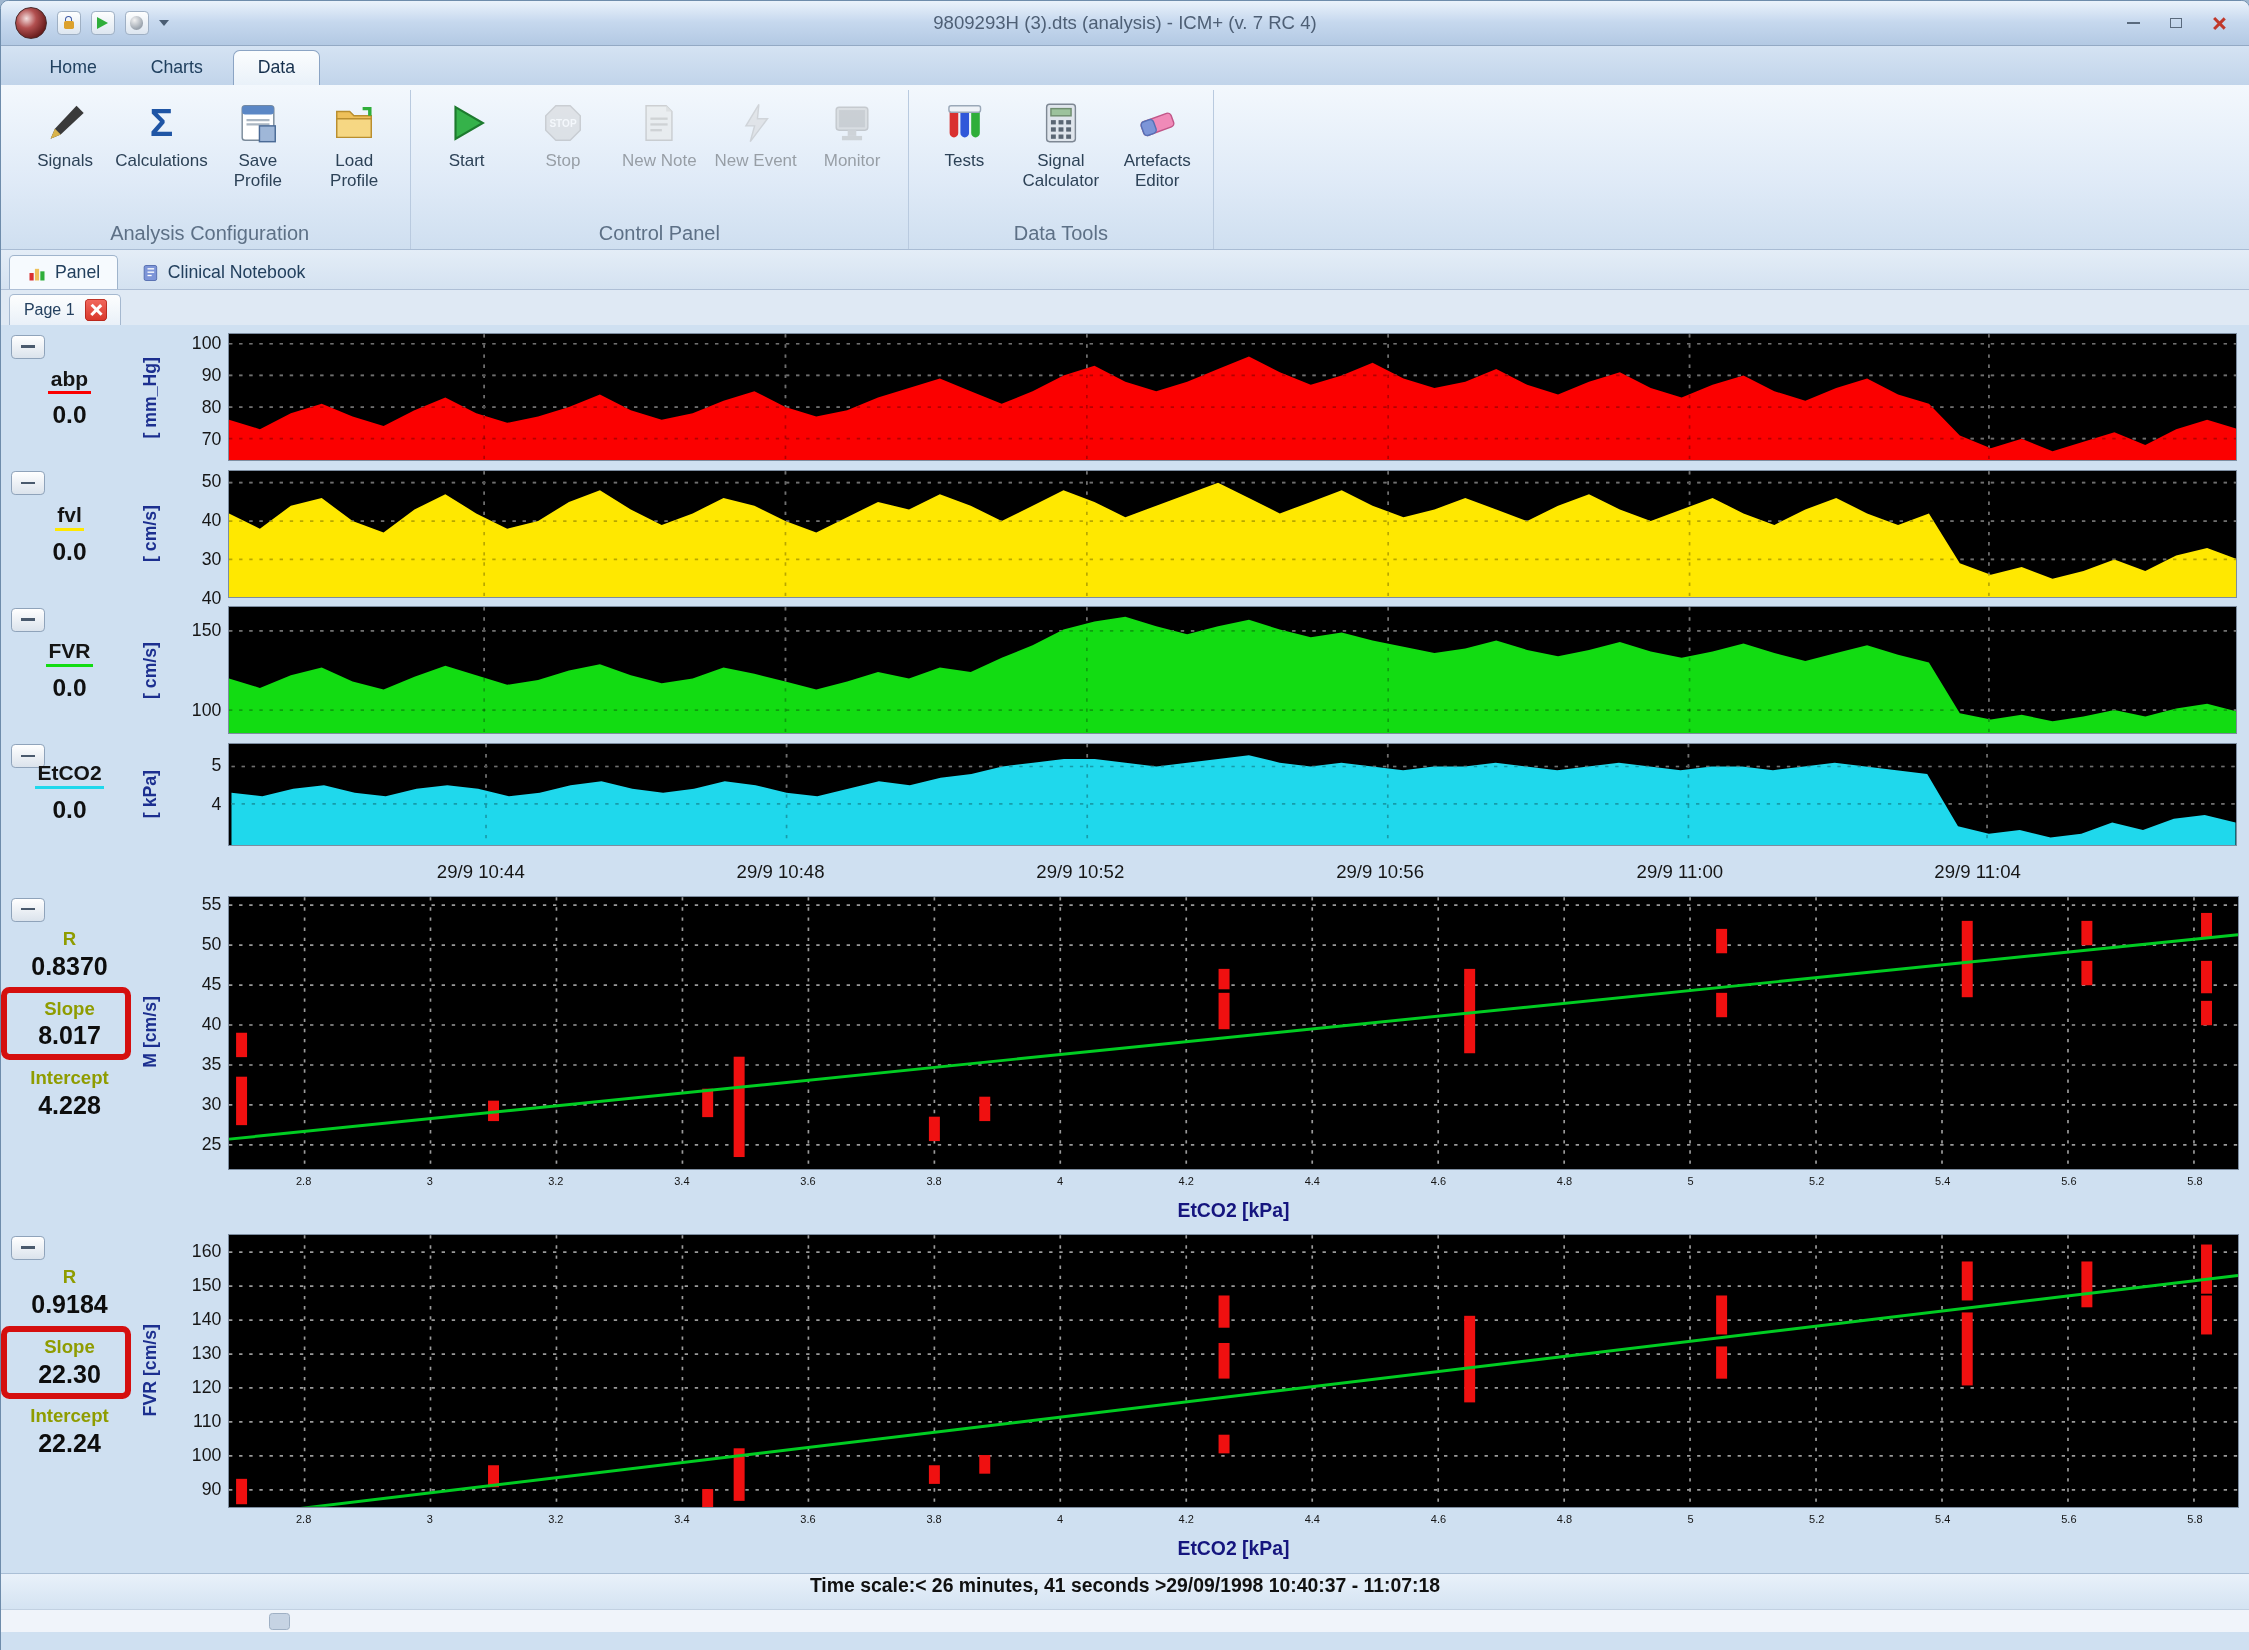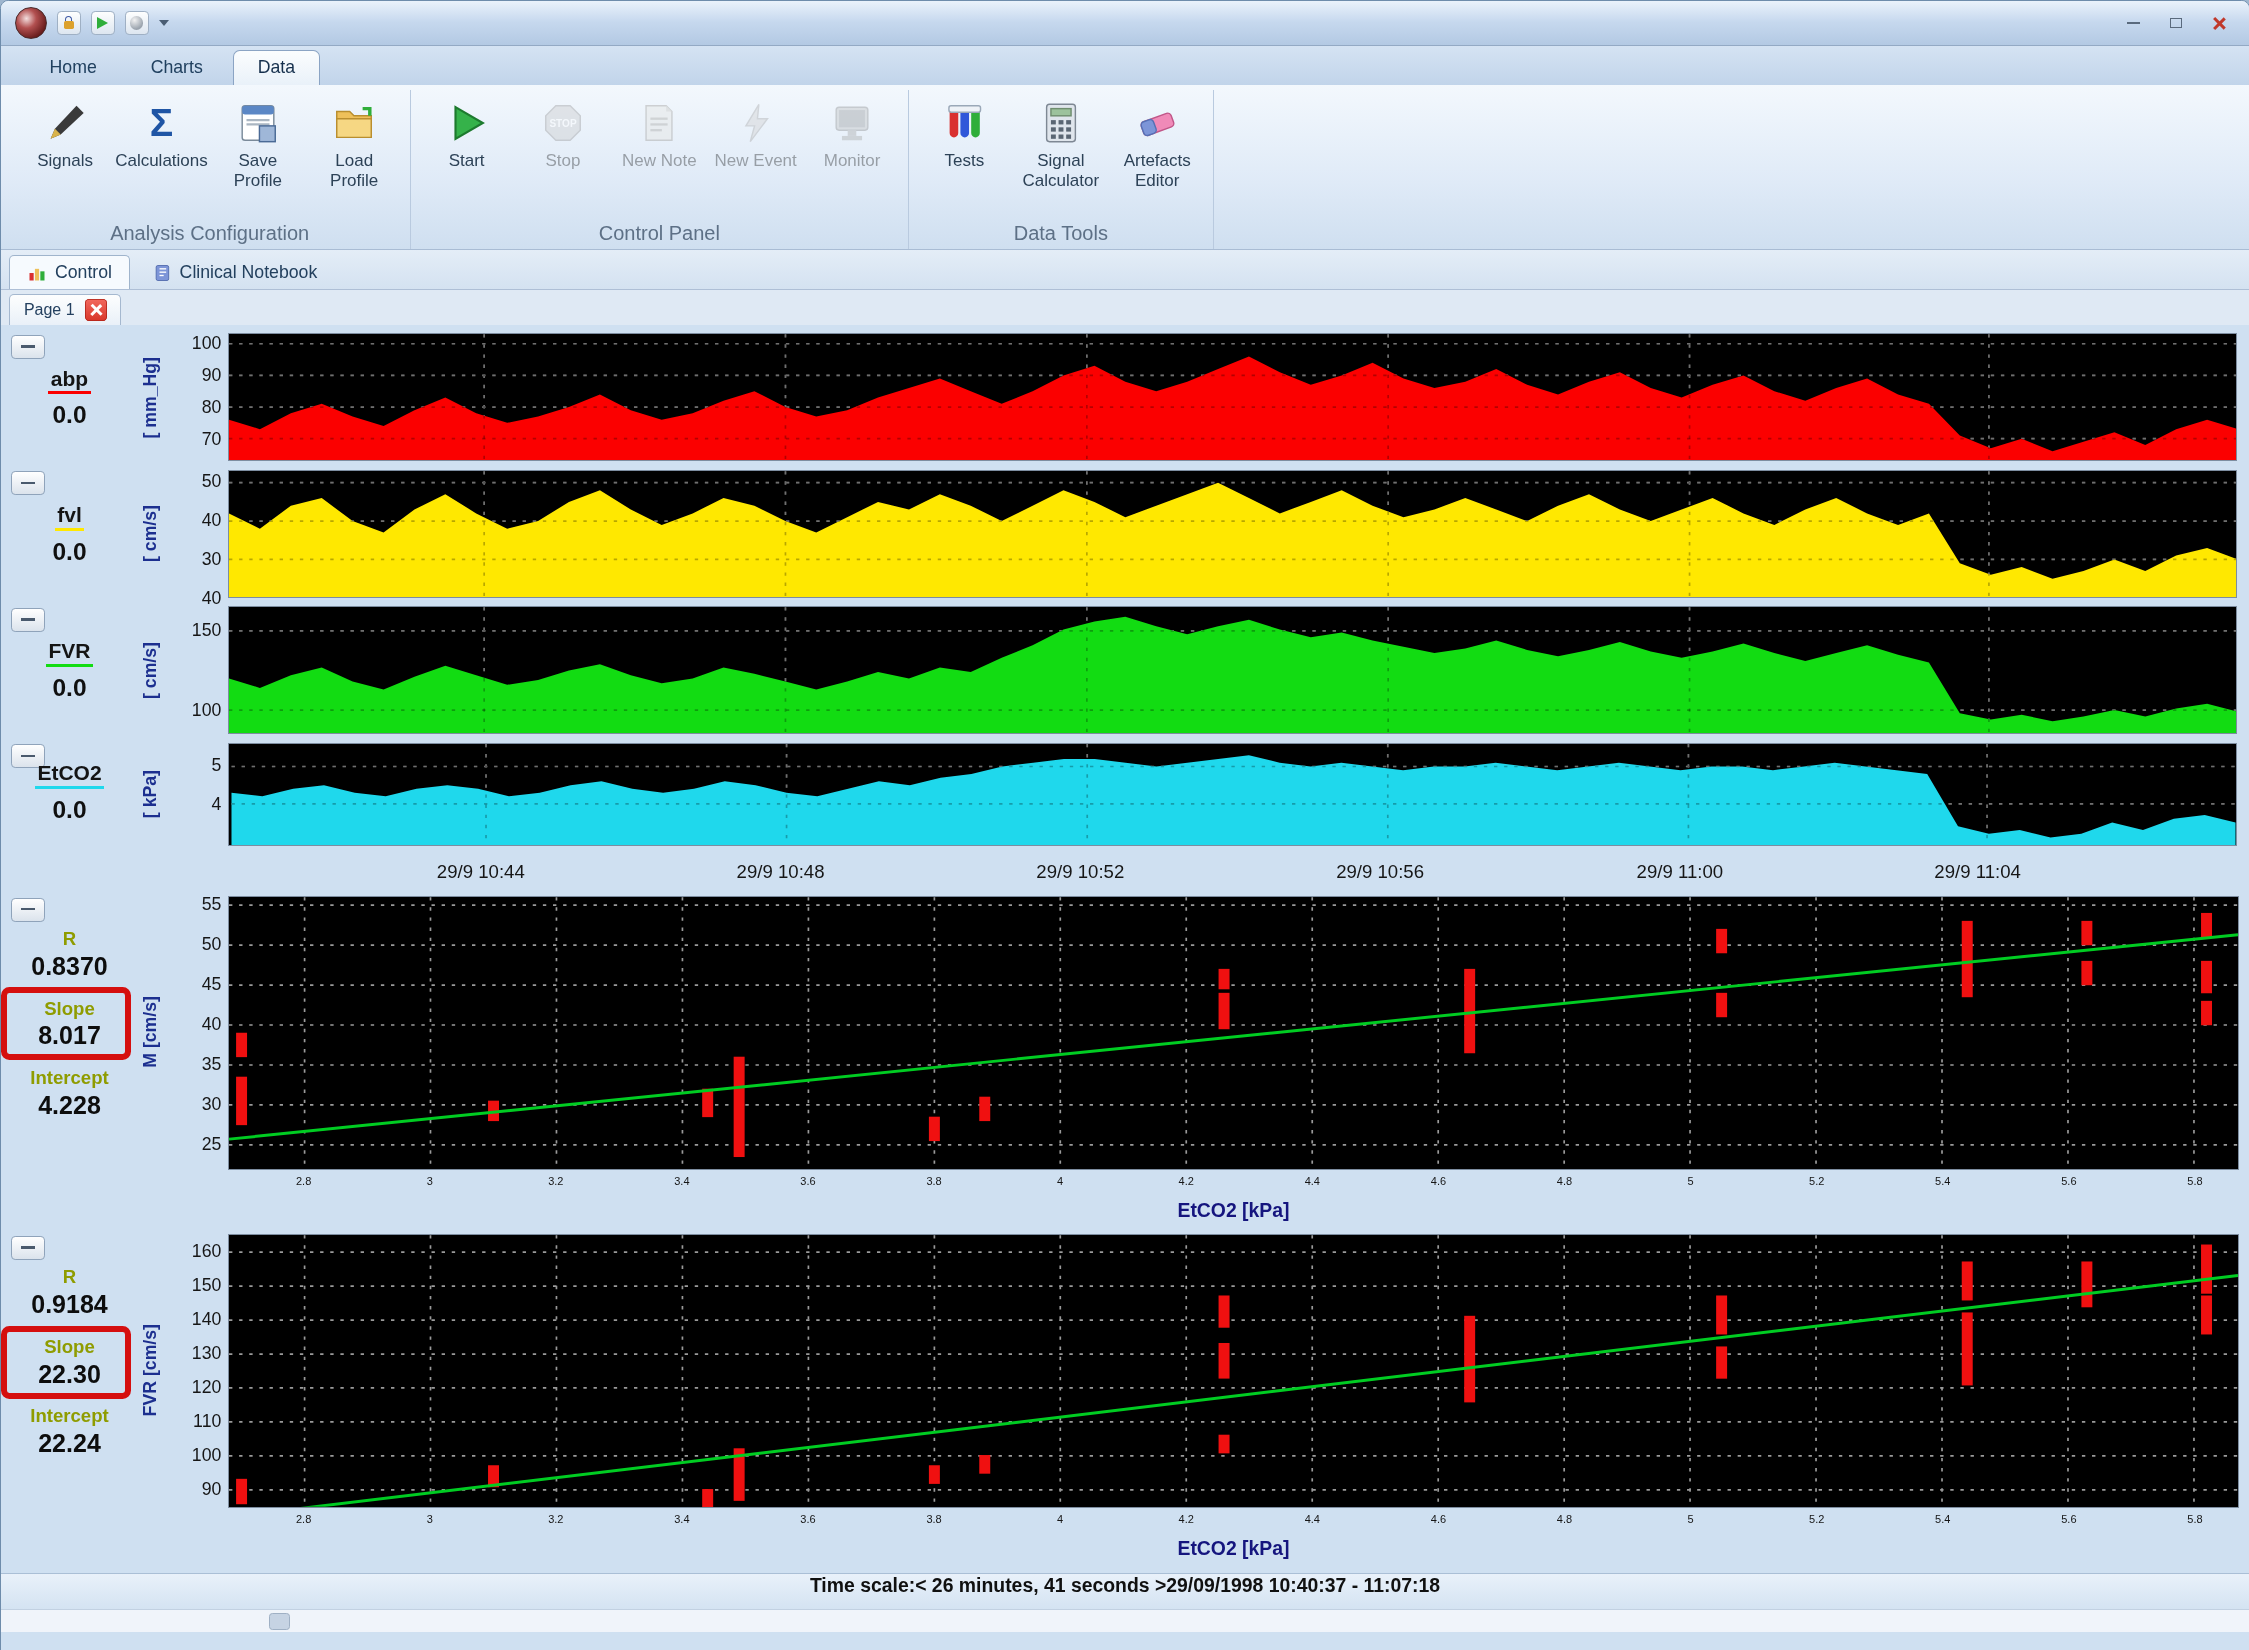--- a/index.html
+++ b/index.html
@@ -118,20 +118,21 @@
           <i class="lockglyph"></i>
         </span>
       <span class="qbtn">
           <i class="playglyph"></i>
         </span>
       <span class="qbtn">
           <i class="ballglyph"></i>
         </span>
       <span class="caret"></span>
     </div>
+    <div class="title">9809293H (3).dts (analysis) - ICM+ (v. 7 RC 4)</div>
     <div class="wbtns">
       <span class="wbtn">
           <i class="minico"></i>
         </span>
       <span class="wbtn">
           <i class="resico"></i>
         </span>
       <span class="wbtn">
           <i class="xico"></i>
         </span>
@@ -268,21 +269,21 @@
     </div>
   </div>
 
   <div class="viewtabs">
     <div class="vtab active">
       <svg viewBox="0 0 24 24">
         <rect x="3" y="12" width="5" height="9" fill="#d93030"></rect>
         <rect x="9.5" y="7" width="5" height="14" fill="#eec05a"></rect>
         <rect x="16" y="10" width="5" height="11" fill="#2fae3a"></rect>
       </svg>
-      <span>Control</span>
+      <span>Panel</span>
     </div>
     <div class="vtab">
       <svg viewBox="0 0 24 24">
         <rect x="5" y="3" width="15" height="18" rx="2" fill="#7d95d8" stroke="#4a64a8"></rect>
         <line x1="9" y1="7" x2="17" y2="7" stroke="#ffffff" stroke-width="1.6"></line>
         <line x1="9" y1="11" x2="17" y2="11" stroke="#ffffff" stroke-width="1.6"></line>
         <line x1="9" y1="15" x2="14" y2="15" stroke="#ffffff" stroke-width="1.6"></line>
       </svg>
       <span>Clinical Notebook</span>
     </div>

